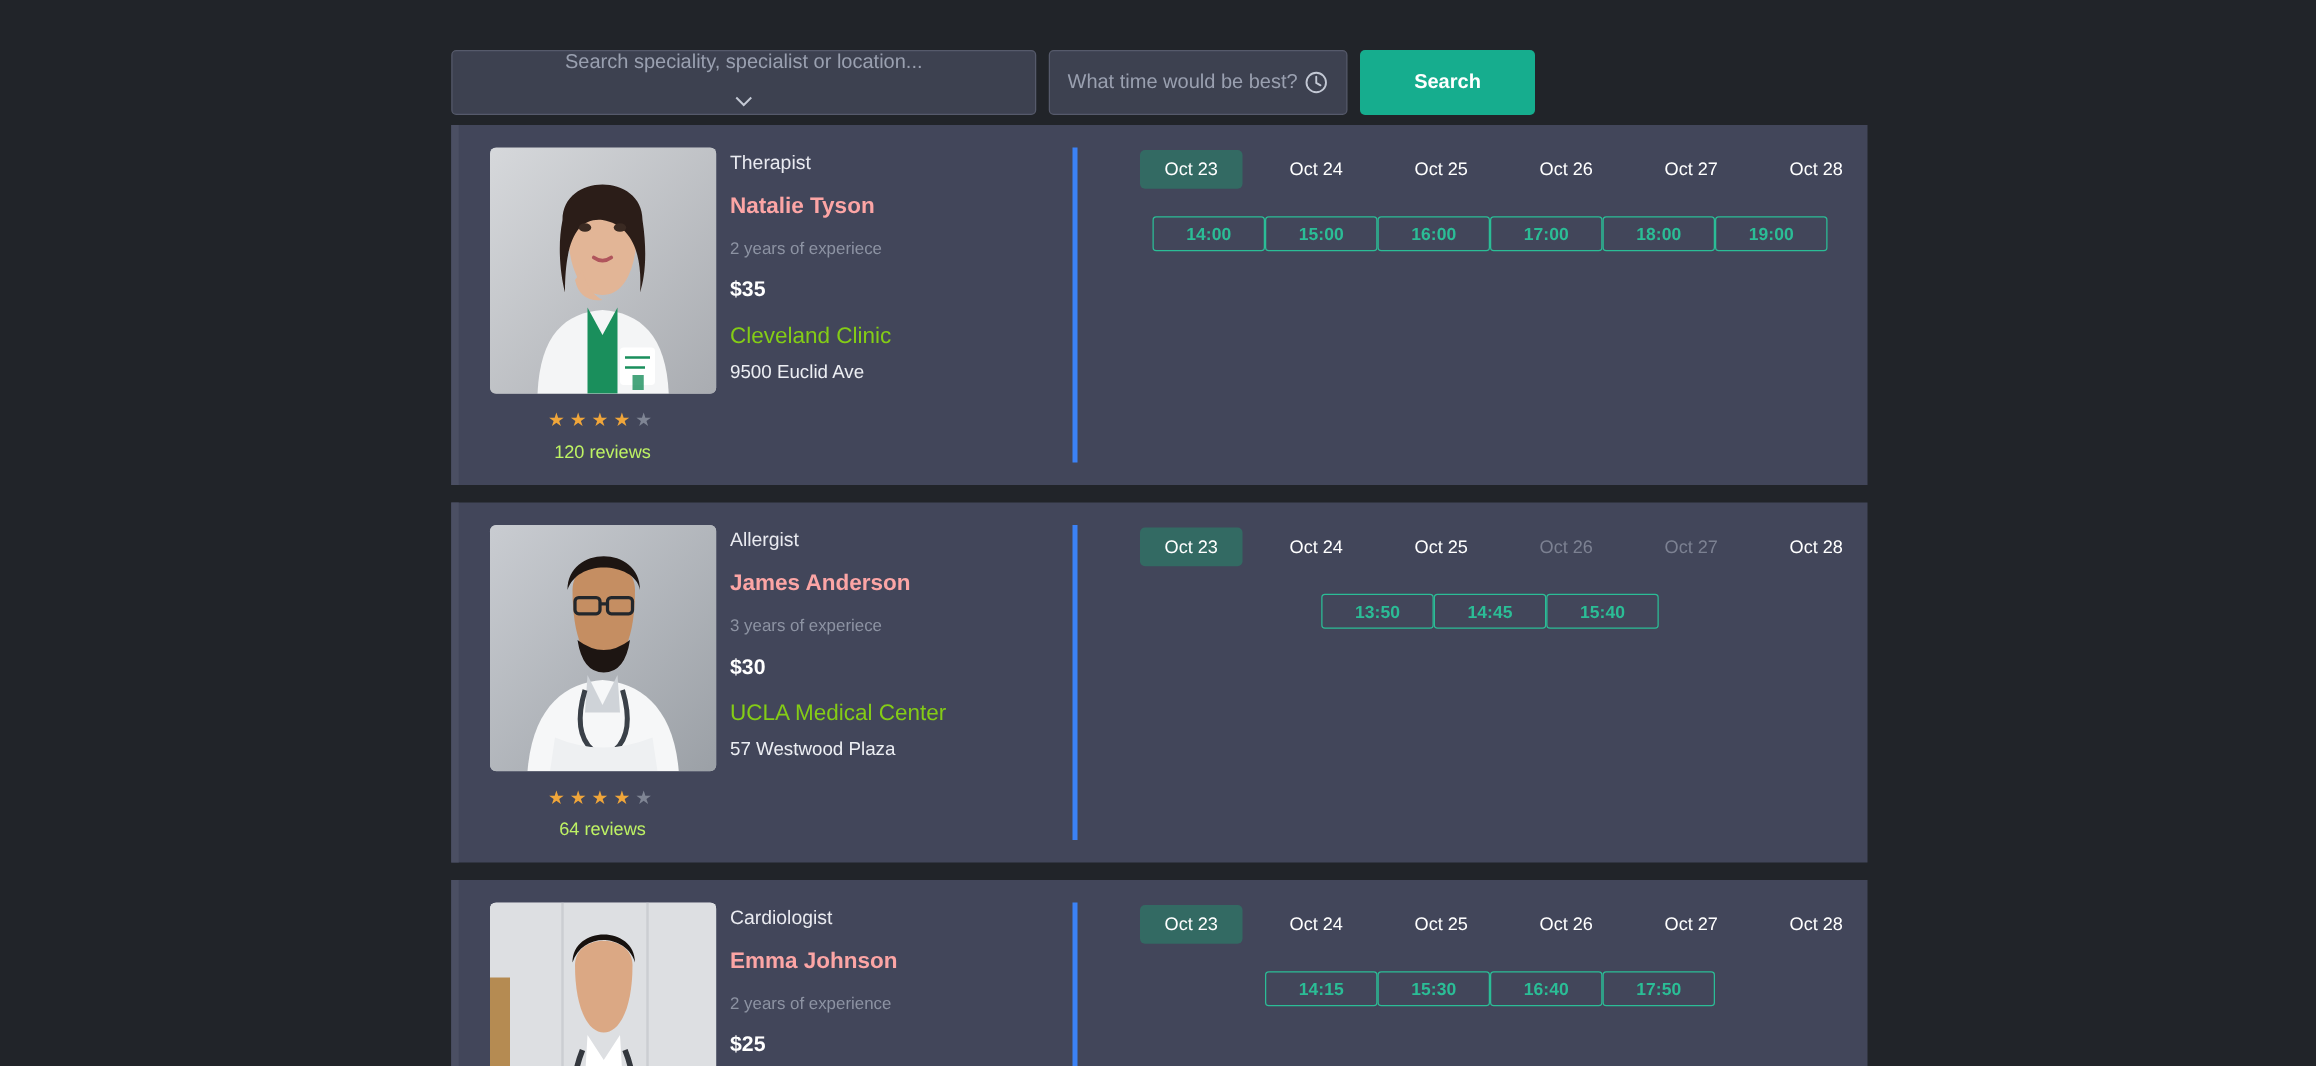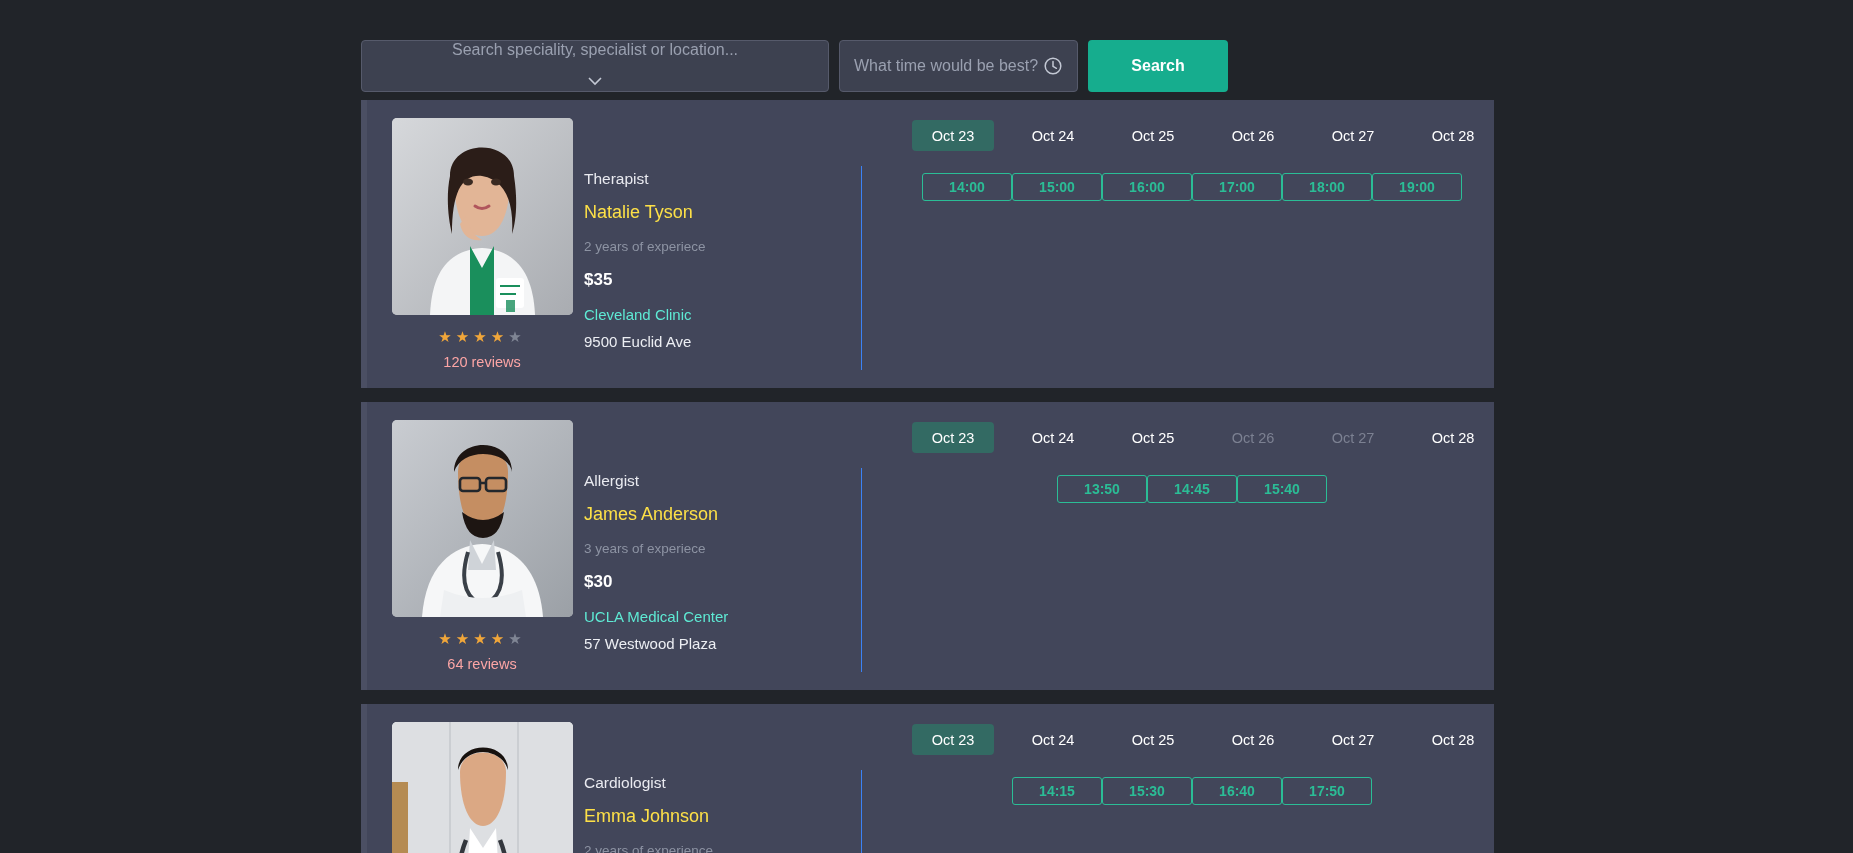--- a/index.html
+++ b/index.html
@@ -115,38 +115,37 @@
     font-size: 15px;
     letter-spacing: 4px;
     line-height: 1;
     white-space: nowrap;
   }
   .star-on  { color: #f0a63a; }
   .star-off { color: #7f8594; }
 
   .reviews {
     margin-top: 10px;
-    color: #fca5a5;
+    color: #bef264;
     font-size: 14.5px;
   }
 
   .card-info-col {
     flex: 0 0 290px;
     padding-left: 12px;
     padding-top: 4px;
-    border-right: 1px solid #3b82f6;
+    border-right: 4px solid #3b82f6;
     margin-right: 0;
-    margin-top: 48px;
   }
 
   .specialty { color: #e9eaf0; font-size: 15.5px; margin-bottom: 14px; }
-  .docname   { color: #fde047; font-size: 18px; font-weight: normal; margin-bottom: 16px; }
+  .docname   { color: #fca5a5; font-size: 18px; font-weight: bold; margin-bottom: 16px; }
   .exp       { color: #8d93a3; font-size: 13.5px; margin-bottom: 16px; }
   .price     { color: #ffffff; font-size: 17px; font-weight: bold; margin-bottom: 16px; }
-  .clinic    { color: #5eead4; font-size: 15px; margin-bottom: 10px; }
+  .clinic    { color: #84cc16; font-size: 18px; margin-bottom: 10px; }
   .address   { color: #eceef3; font-size: 15px; }
 
   .card-sched-col {
     flex: 1;
     padding-left: 50px;
     padding-top: 2px;
   }
 
   .dates {
     display: flex;

